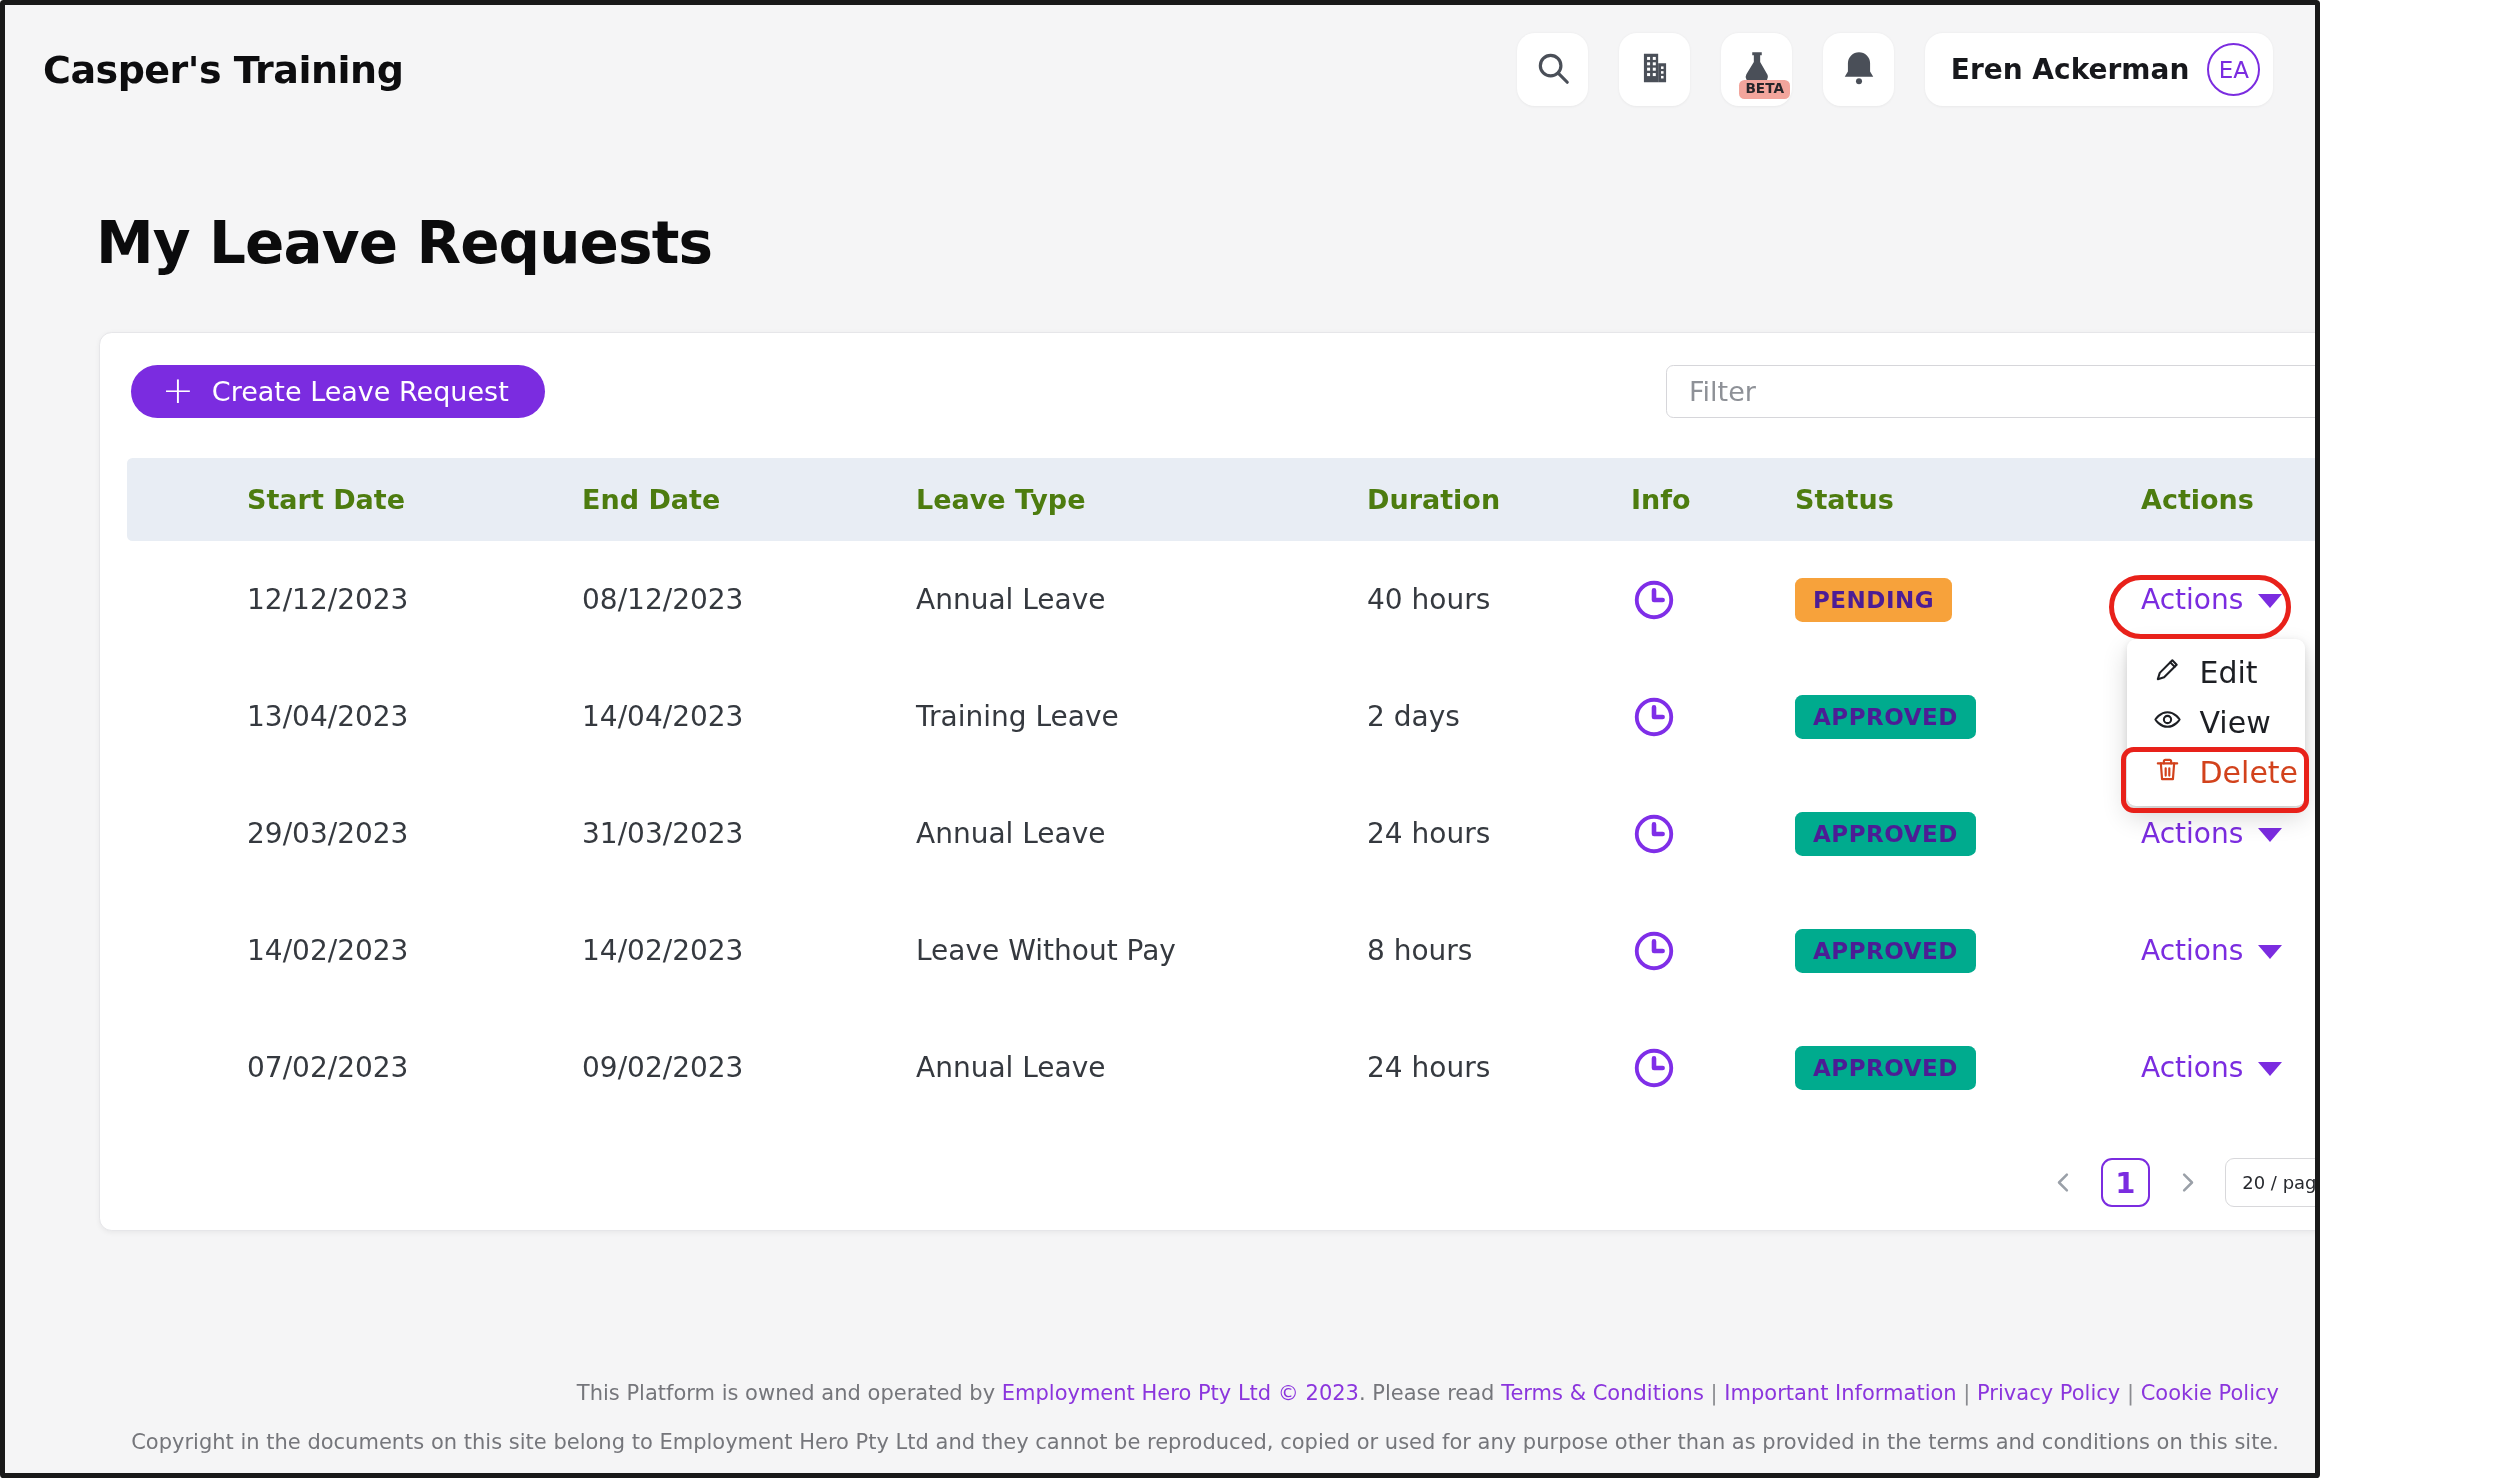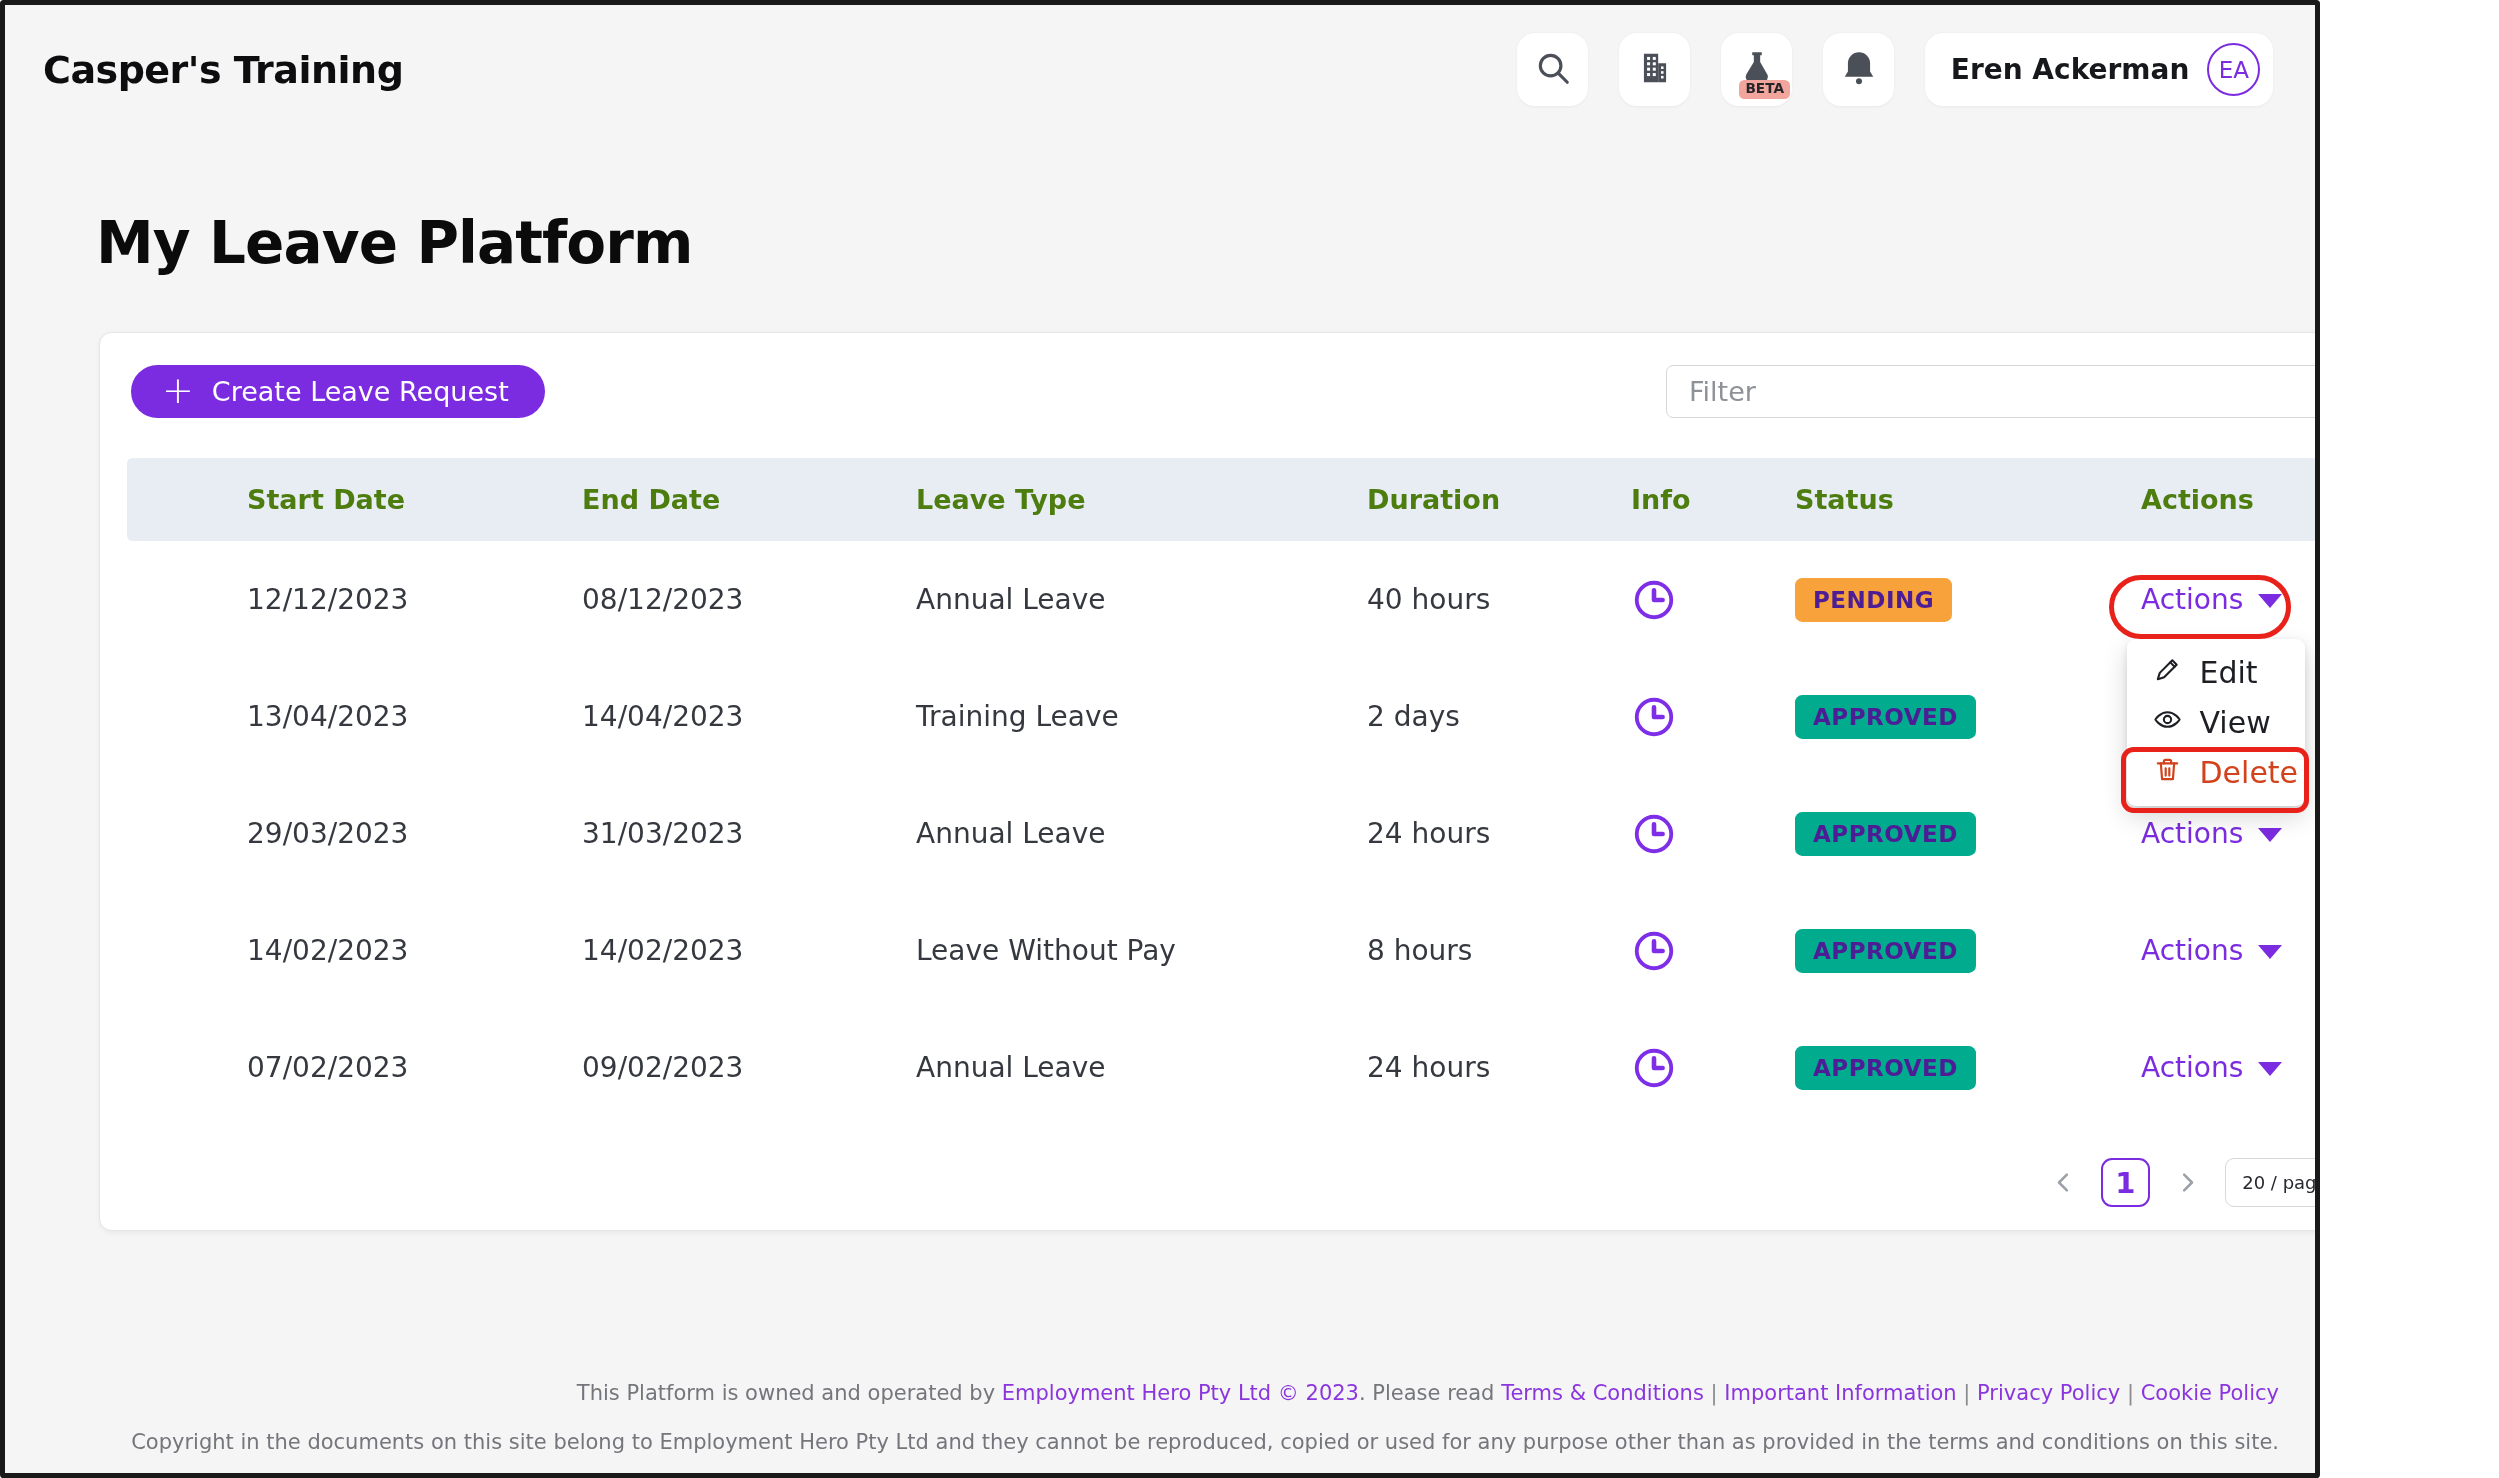--- a/index.html
+++ b/index.html
@@ -148,21 +148,21 @@
             </svg>
         </span>
       </div>
       <div class="profile-pill">
         <span class="profile-name">Eren Ackerman</span>
         <span class="avatar">EA</span>
       </div>
     </div>
   </div>
 
-  <div class="page-title">My Leave Platform</div>
+  <div class="page-title">My Leave Requests</div>
 
   <div class="card">
 
     <div class="card-toolbar">
       <button class="create-btn">
         <span class="plus-glyph">+</span>
         <span>Create Leave Request</span>
       </button>
       <div class="filter-wrap">
         <input class="filter-input" type="text" placeholder="Filter" style="">

